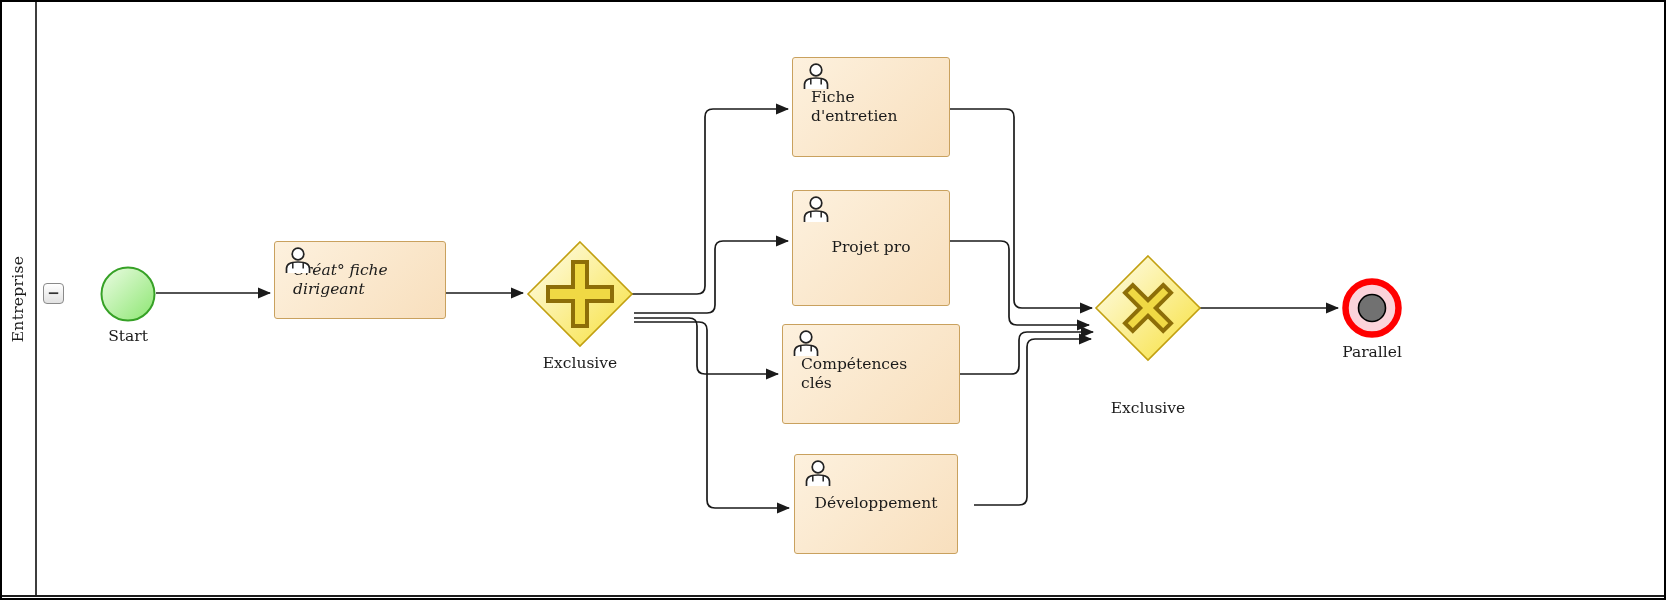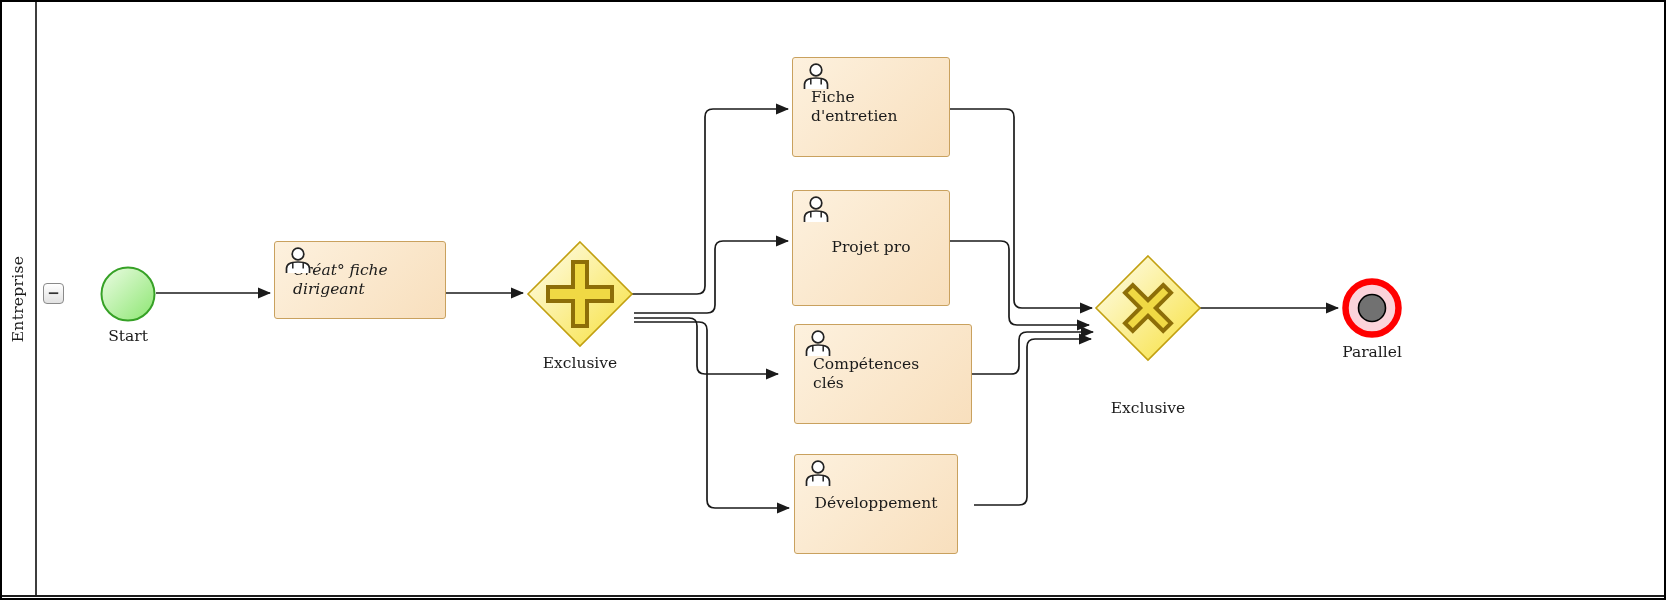--- a/index.html
+++ b/index.html
@@ -115,21 +115,21 @@
 
   <div class="task" style="left:790px;top:188px;width:158px;height:116px;">
     <svg class="icon" viewBox="0 0 30 27">
       <path d="M3.5,26 v-4.5 c0,-4.5 4.5,-6.5 11.5,-6.5 s11.5,2 11.5,6.5 V26" fill="#fff" stroke="#222" stroke-width="1.7"></path>
       <circle cx="15" cy="7" r="5.8" fill="#fff" stroke="#222" stroke-width="1.7"></circle>
       <path d="M9.8,16 v5.5 M20.2,16 v5.5" fill="none" stroke="#222" stroke-width="1.5"></path>
     </svg>
     <div class="task-label">Projet pro</div>
   </div>
 
-  <div class="task" style="left:780px;top:322px;width:178px;height:100px;margin-left:12px;">
+  <div class="task" style="left:780px;top:322px;width:178px;height:100px;">
     <svg class="icon" viewBox="0 0 30 27">
       <path d="M3.5,26 v-4.5 c0,-4.5 4.5,-6.5 11.5,-6.5 s11.5,2 11.5,6.5 V26" fill="#fff" stroke="#222" stroke-width="1.7"></path>
       <circle cx="15" cy="7" r="5.8" fill="#fff" stroke="#222" stroke-width="1.7"></circle>
       <path d="M9.8,16 v5.5 M20.2,16 v5.5" fill="none" stroke="#222" stroke-width="1.5"></path>
     </svg>
     <div class="task-label">Compétences clés</div>
   </div>
 
   <div class="task" style="left:792px;top:452px;width:164px;height:100px;">
     <svg class="icon" viewBox="0 0 30 27">

